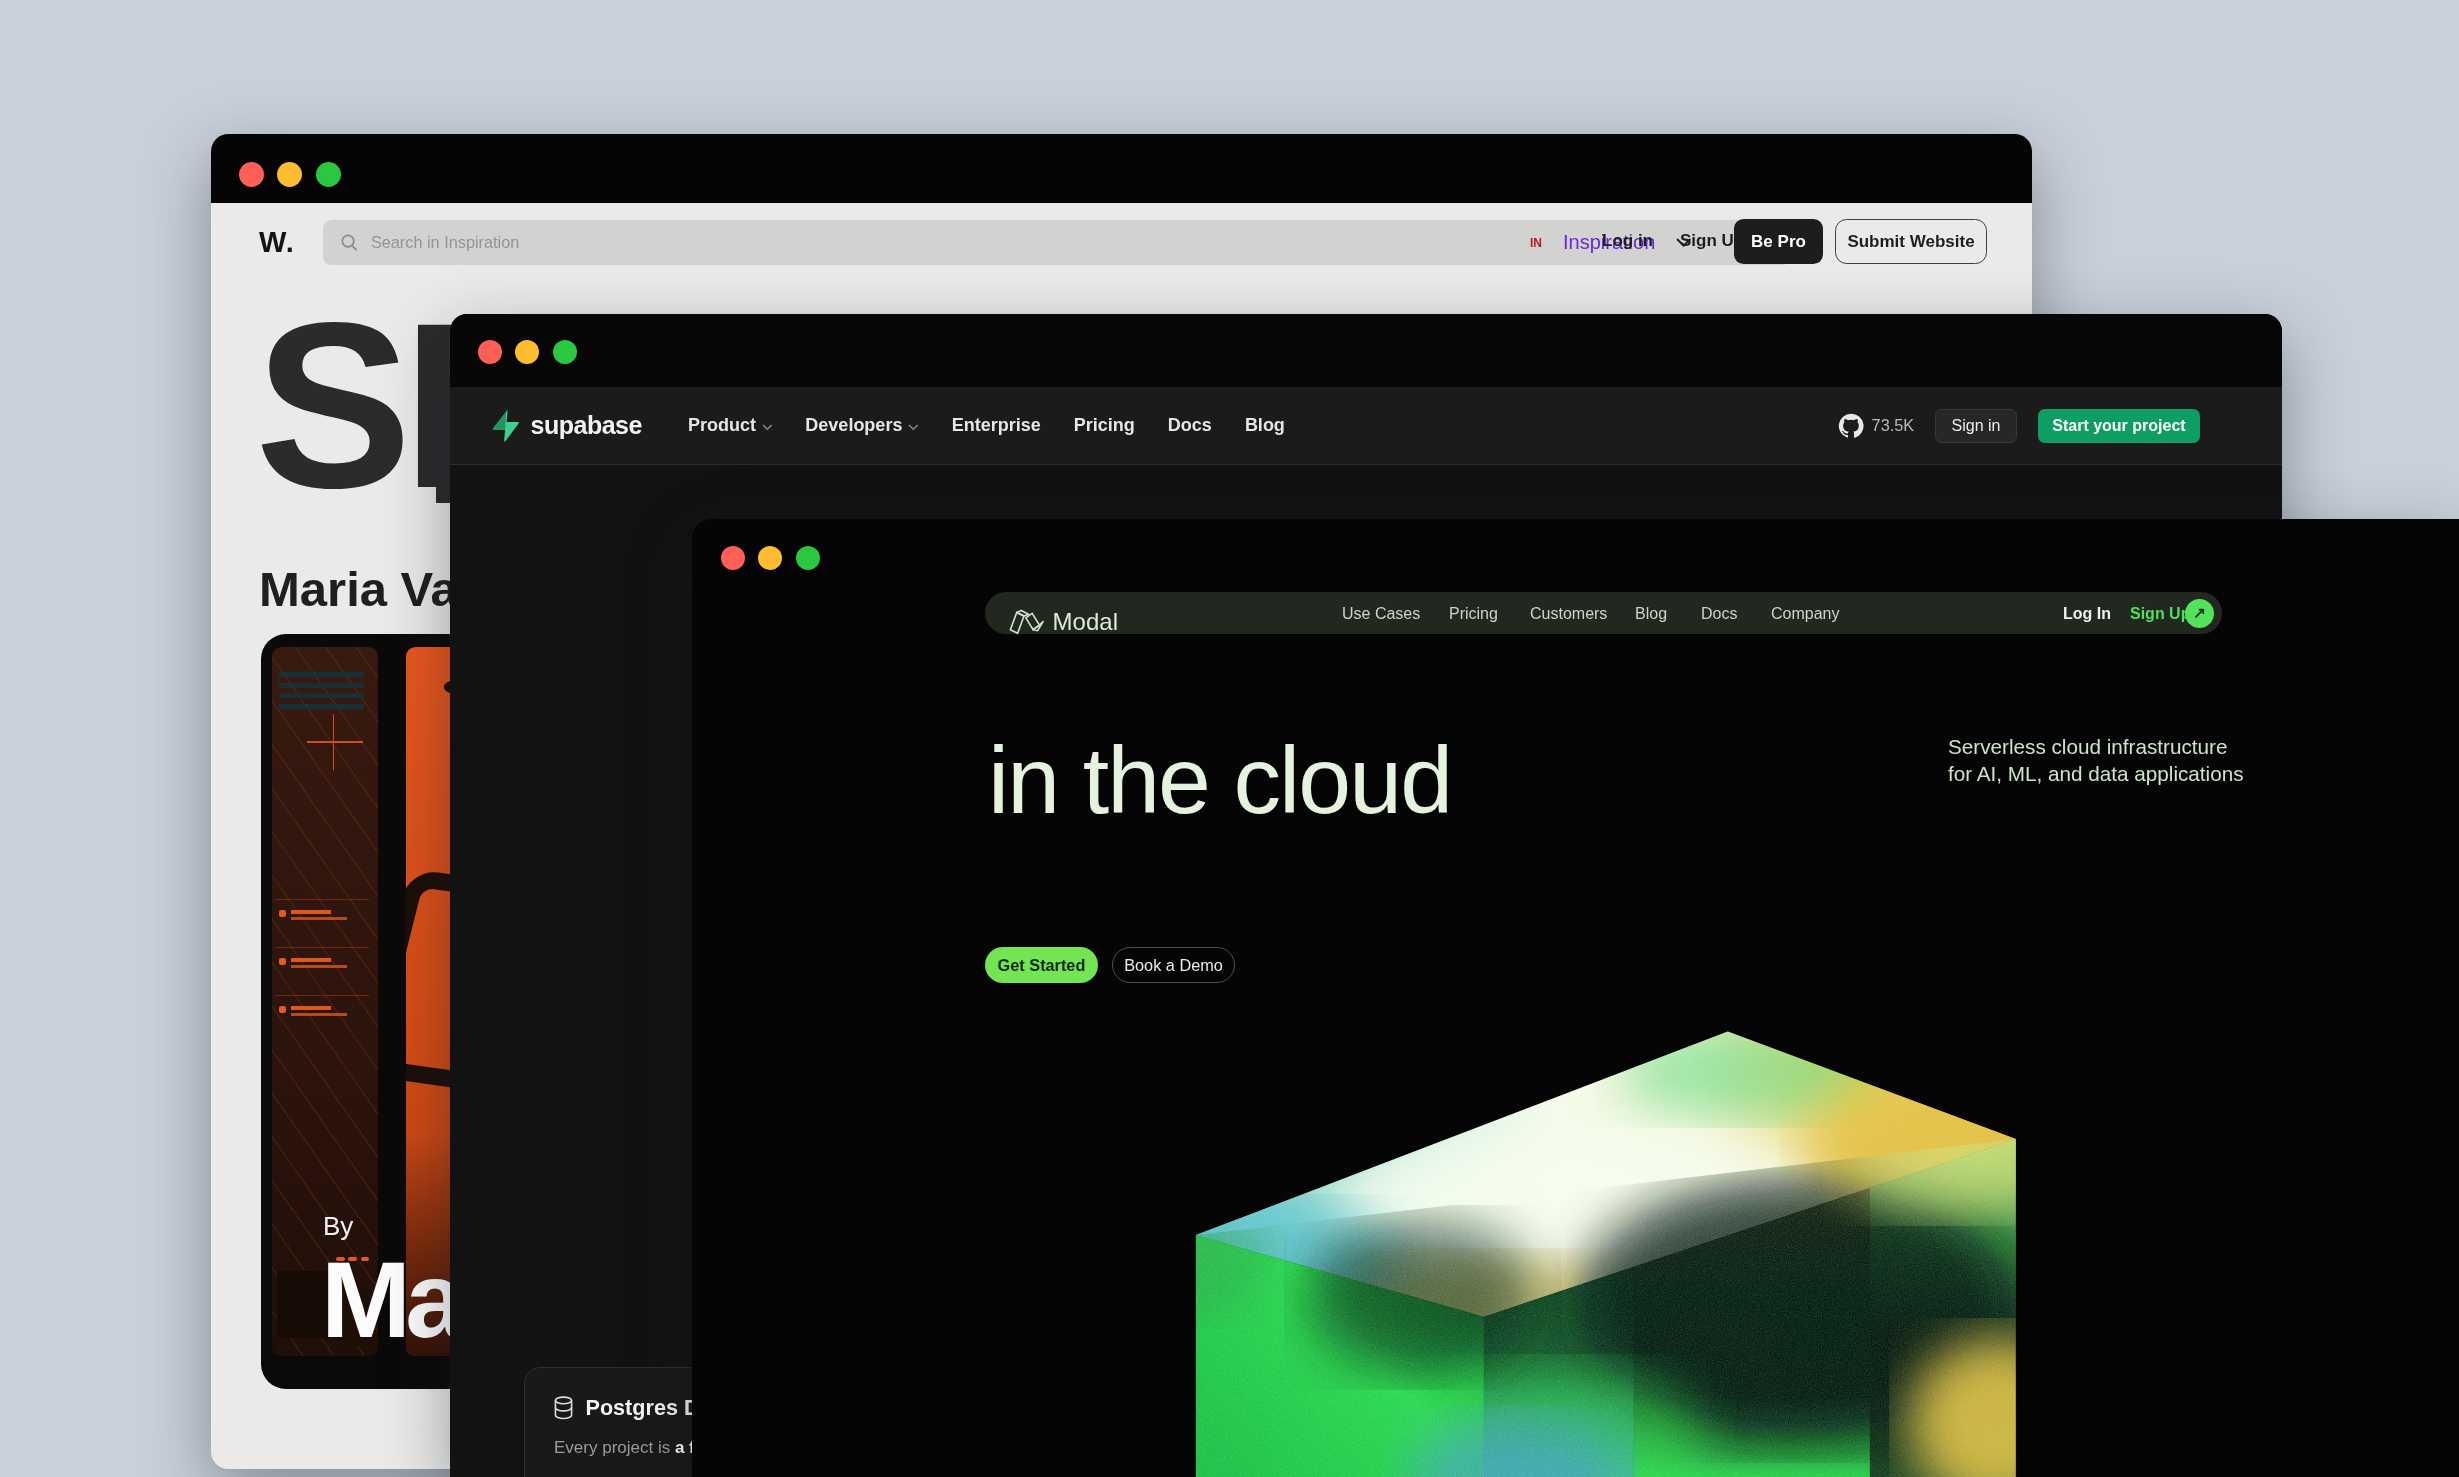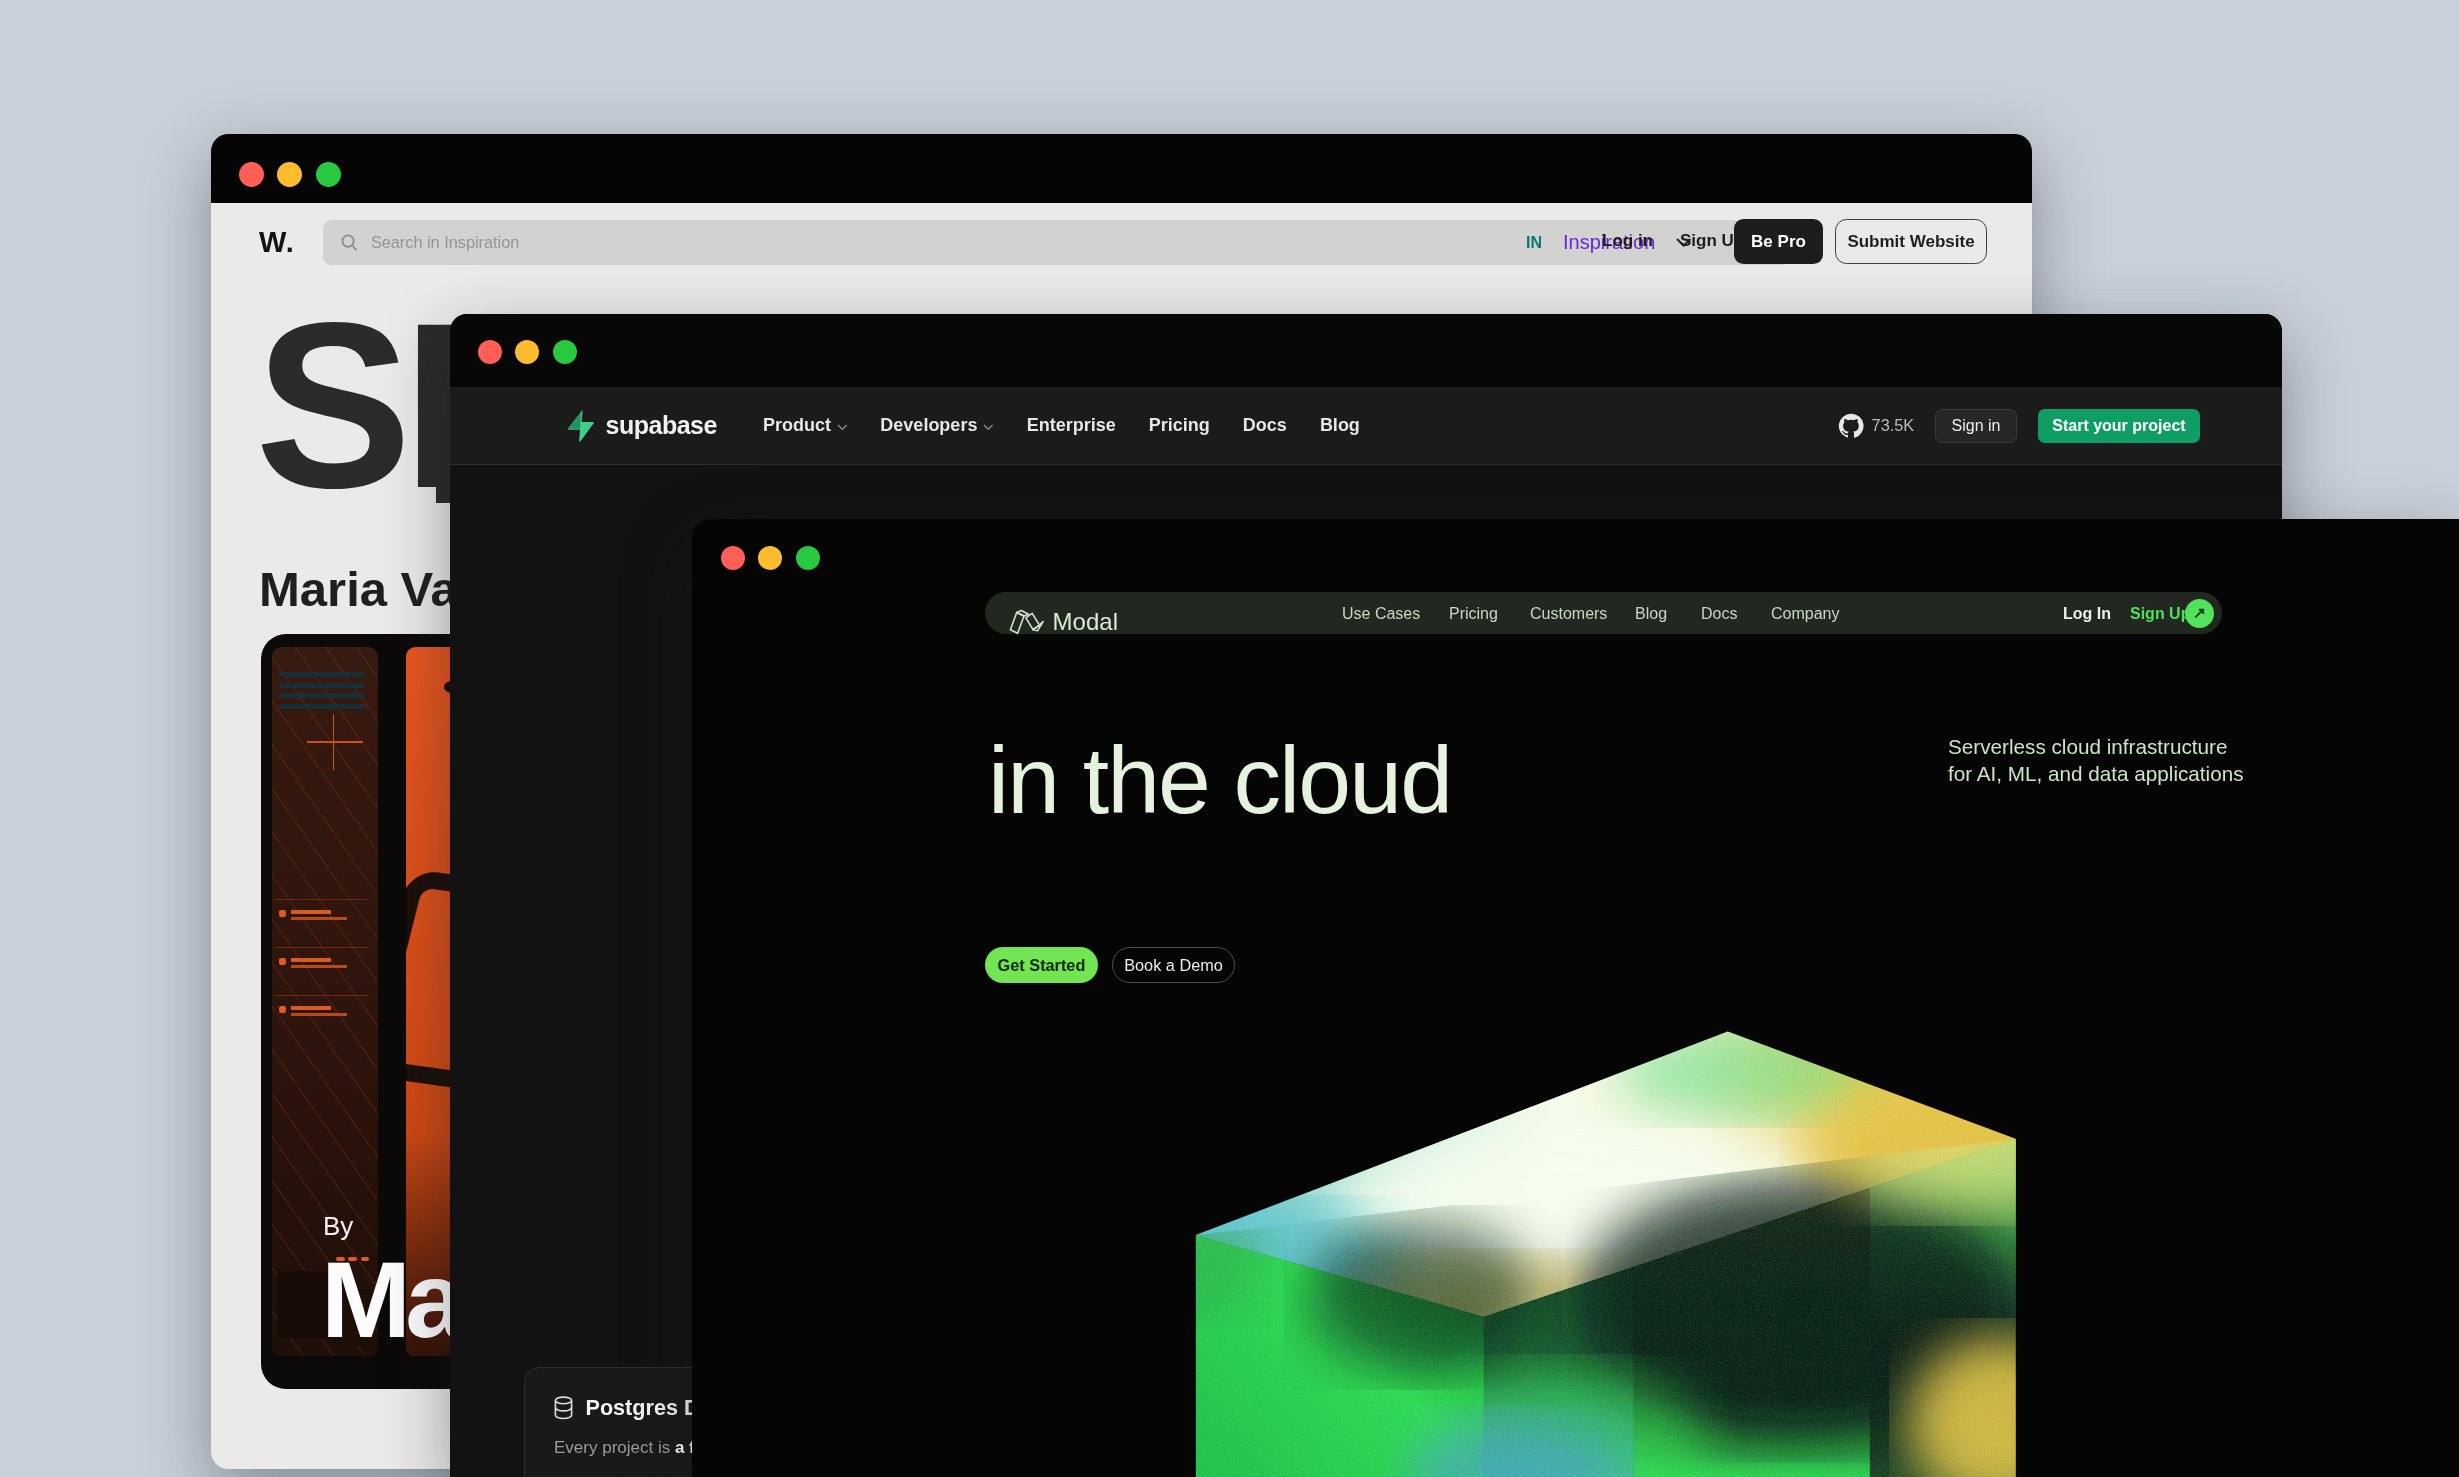--- a/index.html
+++ b/index.html
@@ -15,21 +15,21 @@
   .lights{position:absolute;display:flex;gap:13.4px;}
   .light{width:25px;height:25px;border-radius:50%;}
   .win1 .lights{left:28px;top:28px;}
   .w1-logo{left:48px;top:92px;font-size:29px;font-weight:bold;color:#141414;letter-spacing:1px;}
   .searchbar{left:112px;top:86px;width:1468px;height:45px;background:#d2d2d1;border-radius:8.6px;
              display:flex;align-items:center;padding:0 17.3px;}
   .searchbar input{flex:0 0 538px;border:none;background:transparent;outline:none;
                    font-size:16.3px;color:#444;font-family:"Liberation Sans",sans-serif;}
   .searchbar input::placeholder{color:#949494;}
   .sb-right{margin-left:auto;display:flex;align-items:center;gap:25px;}
-  .in-label{font-size:16px;color:#0f766e;font-weight:bold;}
+  .in-label{font-size:12px;color:#b91c1c;font-weight:bold;}
   .cat-label{font-size:20px;color:#6d28d9;font-weight:400;}
   .tool-links{left:1391px;top:97px;display:flex;gap:27px;font-size:17px;font-weight:bold;color:#1d1d1d;}
   .btn-bepro{left:1523px;top:85px;width:89px;height:45px;background:#1d1d1d;color:#fff;border-radius:9.6px;
              font-size:17px;font-weight:bold;display:flex;align-items:center;justify-content:center;}
   .btn-submitweb{left:1624px;top:85px;width:152px;height:45px;border:1.4px solid #3f3f3f;color:#1f1f1f;
              border-radius:11.5px;font-size:17px;font-weight:600;display:flex;align-items:center;justify-content:center;background:transparent;}
   .big-title{left:44px;top:154px;font-size:235px;font-weight:bold;color:#2b2b2b;letter-spacing:-9.6px;line-height:1;}
   .big-title-stroke{left:225px;top:204px;width:23px;height:165px;background:#2b2b2b;}
   .author{left:48px;top:427px;font-size:49px;font-weight:bold;color:#1f1f1f;}
 
@@ -64,21 +64,21 @@
   .bydots{left:75px;top:623px;display:flex;gap:3.8px;}
   .bydots span{width:8.6px;height:3.8px;background:#e05a22;border-radius:1.9px;}
   .bigname{left:60px;top:603px;font-size:108px;font-weight:bold;color:#fcfcfc;letter-spacing:-5.8px;}
 
   
   .win2{left:450px;top:314px;width:1832px;height:1163px;border-radius:17.3px 17.3px 0 0;background:#121212;overflow:hidden;}
   .win2 .titlebar{height:73px;background:#070707;}
   .win2 .lights{left:28px;top:26px;}
   .light.sm{width:24px;height:24px;}
   .sb-nav{position:absolute;left:0;top:73px;width:100%;height:78px;background:#1b1b1b;
-          border-bottom:1px solid #2c2c2c;display:flex;align-items:center;padding-left:114px;}
+          border-bottom:1px solid #2c2c2c;display:flex;align-items:center;padding-left:39px;}
   .sb-brand{display:flex;align-items:center;gap:8.6px;}
   .sb-brand .name{font-size:25px;font-weight:bold;color:#f2f2f2;letter-spacing:-0.5px;}
   .sb-links{display:flex;gap:33px;margin-left:46px;align-items:center;}
   .sb-link{font-size:18px;font-weight:600;color:#e6e6e6;display:flex;align-items:center;gap:5.8px;text-align:right;}
   .chev{opacity:.65;margin-top:2.9px;}
   .sb-right{margin-left:auto;display:flex;align-items:center;padding-right:82px;gap:21px;}
   .gh{display:flex;align-items:center;gap:7.7px;font-size:16.3px;color:#b9b9b9;}
   .btn-signin{height:34px;padding:0 15.4px;background:#272727;border:1px solid #3a3a3a;border-radius:6.7px;
               color:#ededed;font-size:16px;display:flex;align-items:center;}
   .btn-start{height:34px;padding:0 14.4px;background:#0e9e63;border-radius:6.7px;color:#fff;

